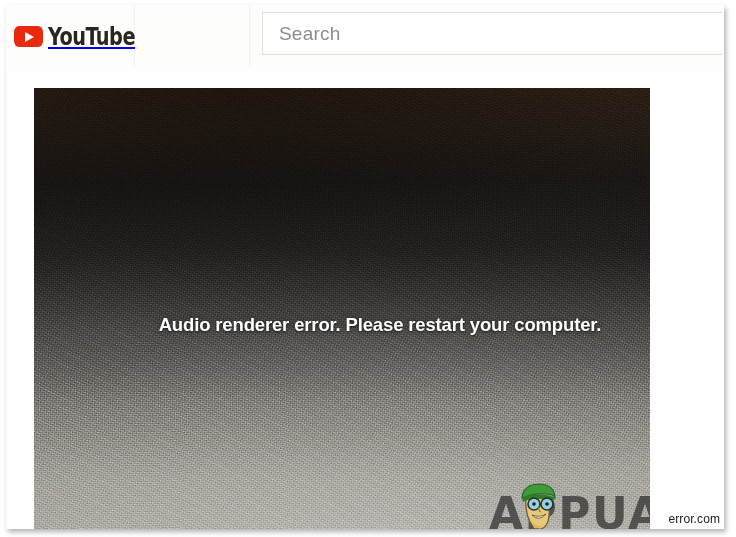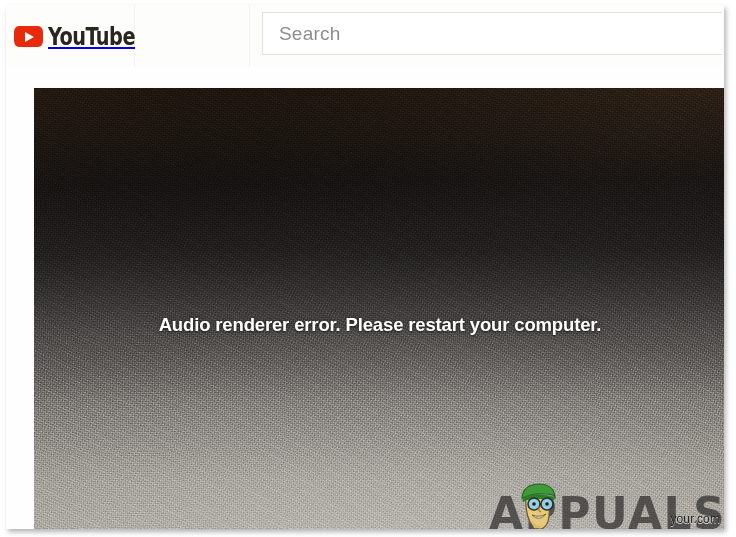--- a/index.html
+++ b/index.html
@@ -116,21 +116,21 @@
     width: 400px;
     padding: 0;
   }
   #yt-search-input::placeholder { color: #8d8d8d; opacity: 1; }
 
   
   #video-wrap {
     position: absolute;
     left: 28px;
     top: 83px;
-    width: 692px;
+    width: 616px;
     height: 441px;
     overflow: hidden;
   }
   #video-tilt {
     position: absolute;
     left: -10px;
     top: -2px;
     width: 712px;
     height: 450px;
     transform: rotate(-0.55deg);
@@ -301,16 +301,16 @@
           <circle cx="21" cy="22" r="1.8" fill="#1d1d1d"></circle>
           <circle cx="34" cy="22" r="1.8" fill="#1d1d1d"></circle>
 
           <path d="M19 33 Q26 40 33 32 Q27 36 19 33 Z" fill="#ffffff" stroke="#5a4a28" stroke-width="0.8"></path>
 
           <path d="M26 24 Q25 29 28 30" fill="none" stroke="#9b7f42" stroke-width="1.1"></path>
         </svg>
       </div>
     </div>
 
-    <div id="source-watermark">your.com</div>
+    <div id="source-watermark">error.com</div>
 
   </div>
 </div>
 
 </body></html>

